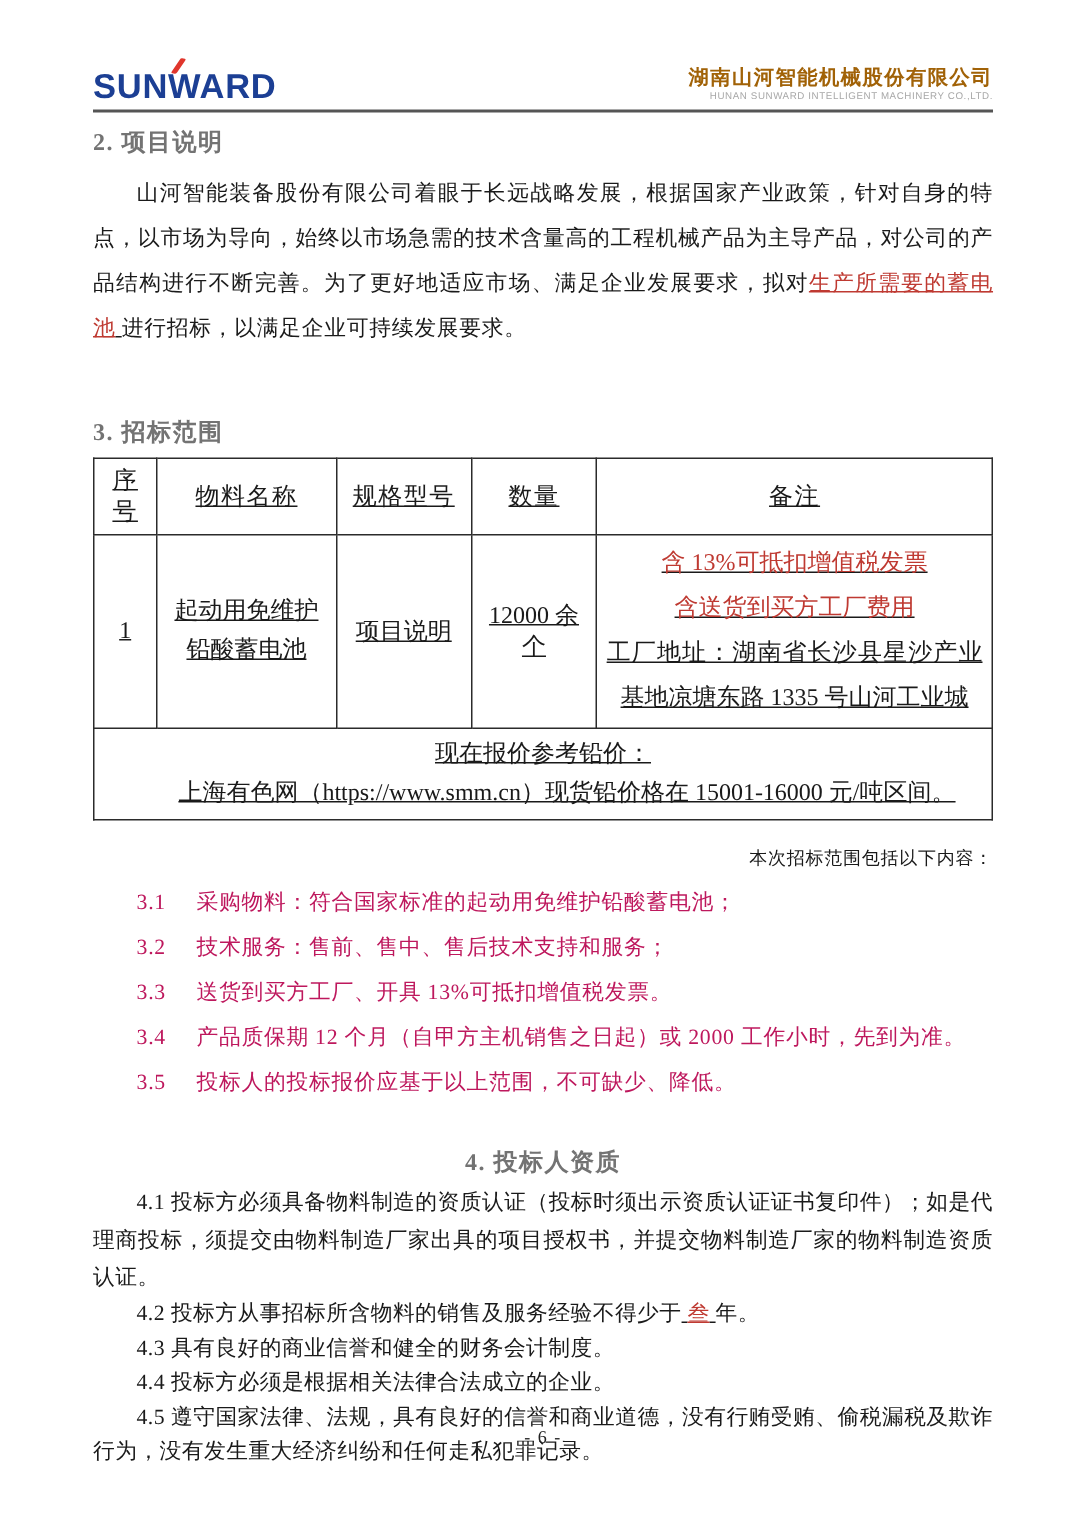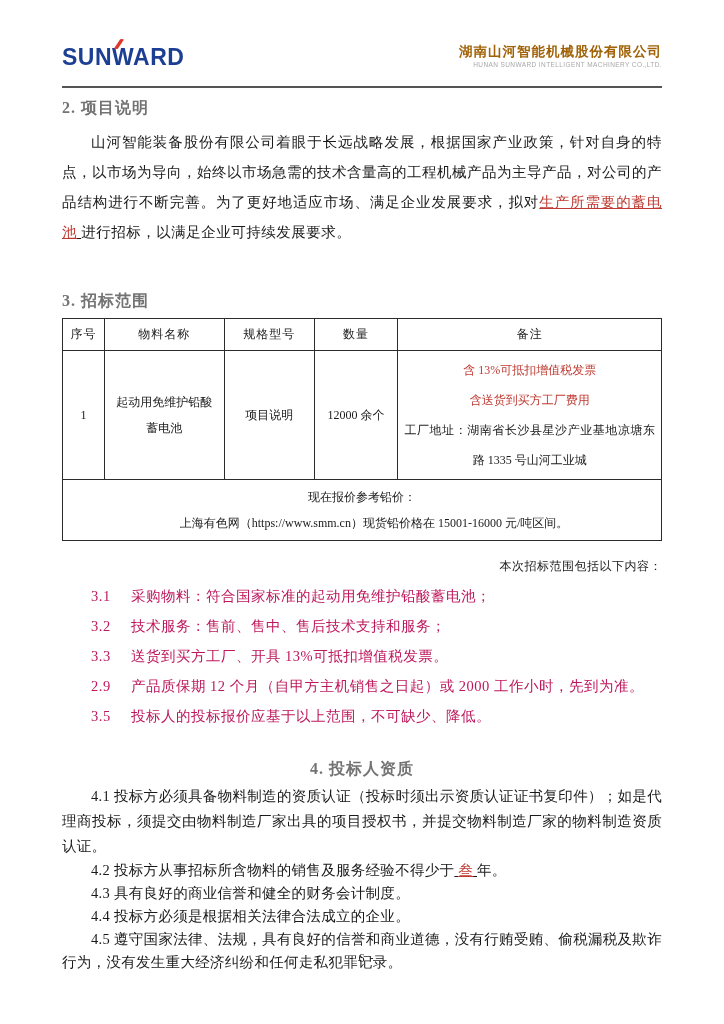--- a/index.html
+++ b/index.html
@@ -10,21 +10,21 @@
     width: 724px; height: 1024px;
     margin: 0 auto;
     background: #ffffff;
     color: #1a1a1a;
     padding: 44px 62px 0 62px;
     overflow: hidden;
   }
   
   .hdr {
     display: flex; justify-content: space-between; align-items: flex-end;
-    padding-bottom: 17px;
+    padding-bottom: 4px;
     border-bottom: 2.5px solid #555555;
   }
   .logo { position: relative; line-height: 1; white-space: nowrap; }
   .logo-txt {
     font-family: "Liberation Sans", "DejaVu Sans", sans-serif;
     font-weight: bold; font-size: 23px; letter-spacing: 0.5px;
     color: #1c3f94;
   }
   .logo-accent {
     position: absolute; top: -7px; left: 55px;
@@ -53,21 +53,22 @@
     font-size: 14.5px; line-height: 30px;
     text-align: justify; text-indent: 2em;
     letter-spacing: 0.5px;
   }
   .red-u { color: #bf3a32; text-decoration: underline; }
   .blk-u { text-decoration: underline; }
   .sec3-h { margin-top: 44px; margin-bottom: 6px; }
   
   table.bid {
     width: 100%; border-collapse: collapse;
-    font-size: 12px;
+    font-size: 16px;
+    text-decoration: underline;
   }
   table.bid th, table.bid td {
     border: 1.5px solid #2b2b2b;
     padding: 4px 6px;
     text-align: center; vertical-align: middle;
     font-weight: normal;
   }
   table.bid th { height: 32px; letter-spacing: 1px; }
   .col-seq  { width: 7%; }
   .col-mat  { width: 20%; }
@@ -161,21 +162,21 @@
       </td>
     </tr>
   </tbody>
     </table>
 
   <p class="scope-intro">本次招标范围包括以下内容：</p>
 
   <p class="scope-item"><span class="num">3.1</span><span>采购物料：符合国家标准的起动用免维护铅酸蓄电池；</span></p>
   <p class="scope-item"><span class="num">3.2</span><span>技术服务：售前、售中、售后技术支持和服务；</span></p>
   <p class="scope-item"><span class="num">3.3</span><span>送货到买方工厂、开具 13%可抵扣增值税发票。</span></p>
-  <p class="scope-item"><span class="num">2.9</span><span>产品质保期 12 个月（自甲方主机销售之日起）或 2000 工作小时，先到为准。</span></p>
+  <p class="scope-item"><span class="num">3.4</span><span>产品质保期 12 个月（自甲方主机销售之日起）或 2000 工作小时，先到为准。</span></p>
   <p class="scope-item"><span class="num">3.5</span><span>投标人的投标报价应基于以上范围，不可缺少、降低。</span></p>
 
   <h2 class="sec sec4-h">4. 投标人资质</h2>
   <p class="q q41">4.1 投标方必须具备物料制造的资质认证（投标时须出示资质认证证书复印件）；如是代理商投标，须提交由物料制造厂家出具的项目授权书，并提交物料制造厂家的物料制造资质认证。</p>
   <p class="q"><span>4.2 投标方从事招标所含物料的销售及服务经验不得少于</span><span class="blk-u">&nbsp;</span><span class="red-u">叁</span><span class="blk-u">&nbsp;</span><span>年。</span></p>
   <p class="q">4.3 具有良好的商业信誉和健全的财务会计制度。</p>
   <p class="q">4.4 投标方必须是根据相关法律合法成立的企业。</p>
   <p class="q">4.5 遵守国家法律、法规，具有良好的信誉和商业道德，没有行贿受贿、偷税漏税及欺诈行为，没有发生重大经济纠纷和任何走私犯罪记录。</p>
 
   <div class="pgnum">- 6 -</div>

